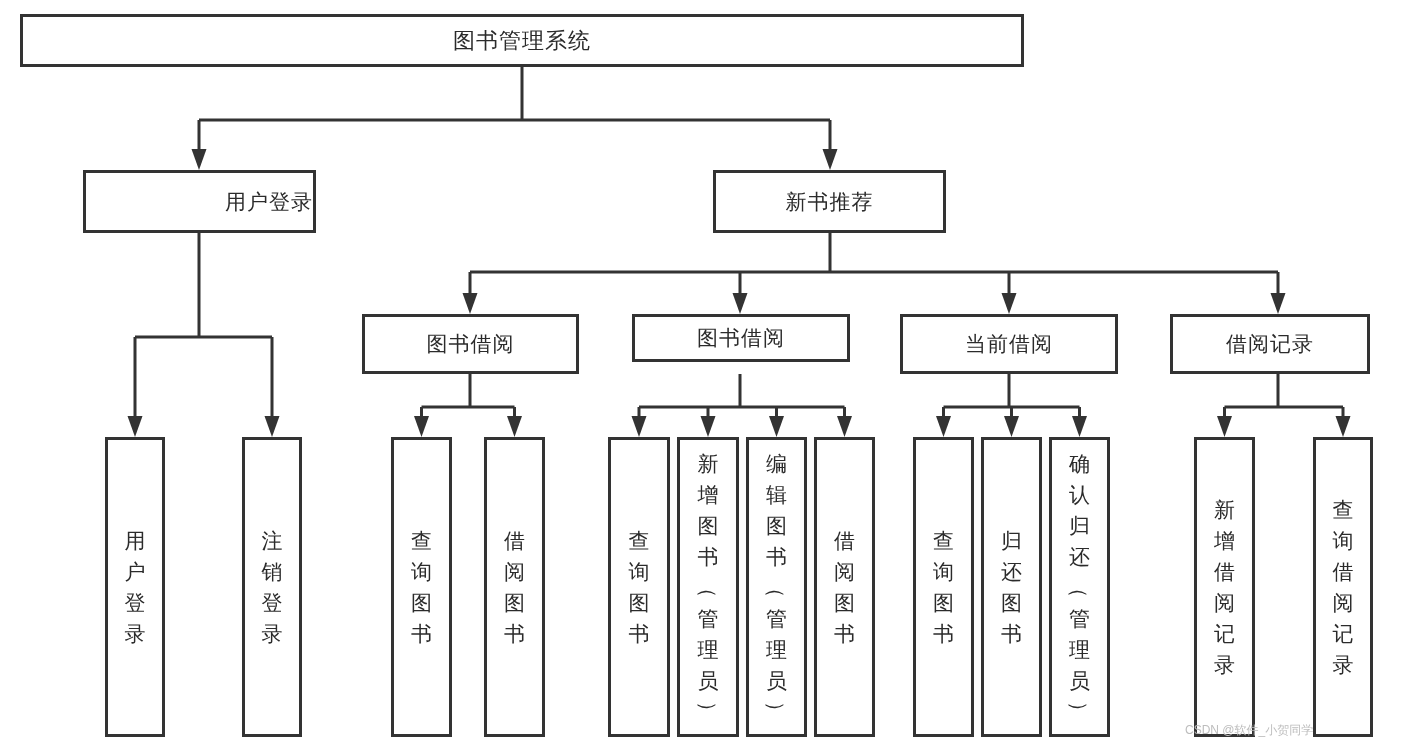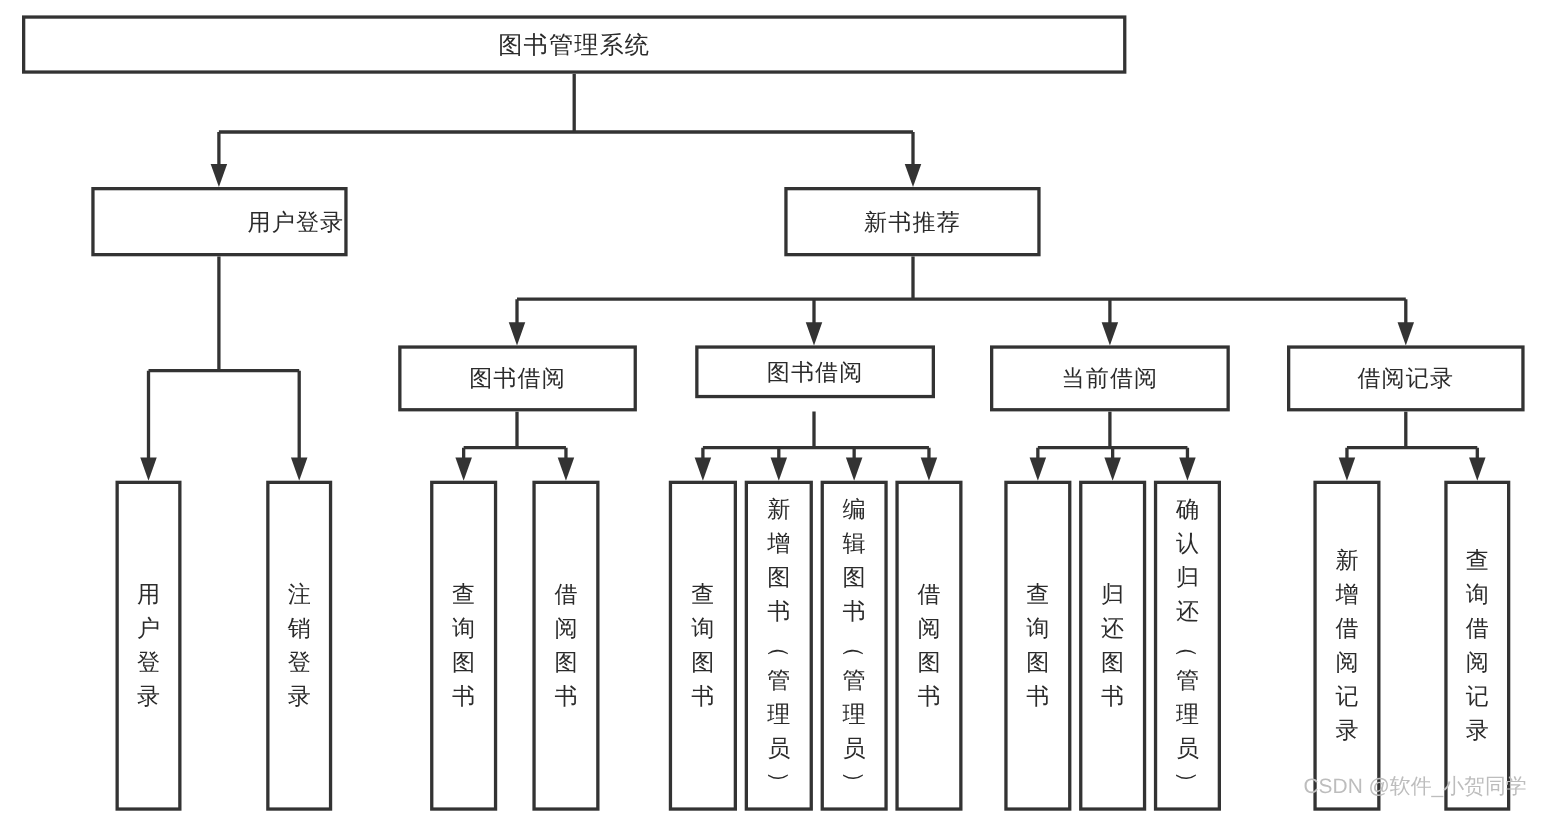--- a/index.html
+++ b/index.html
@@ -33,22 +33,22 @@
   .vtext{
     display:flex;flex-direction:column;
     align-items:center;justify-content:center;
     width:100%;height:100%;
     font-size:21px;line-height:1;
   }
   .vtext span{height:31px;display:flex;align-items:center;justify-content:center;}
   .vtext span.rot{transform:rotate(90deg);}
   .watermark{
     position:absolute;z-index:3;
-    left:1185px;top:702px;width:220px;
-    font-size:19px;color:var(--wm);
+    left:1185px;top:722px;width:220px;
+    font-size:12px;color:var(--wm);
     white-space:nowrap;
   }
 </style>
 </head>
 <body>
 
 <div id="canvas">
 
   <svg id="wires" viewBox="0 0 1405 747" xmlns="http://www.w3.org/2000/svg">
 
@@ -99,21 +99,21 @@
 
   <div class="node hbox" style="left:362px;top:314px;width:217px;height:60px;">
     <span>图书借阅</span>
   </div>
   <div class="node hbox" style="left:632px;top:314px;width:218px;height:48px;">
     <span>图书借阅</span>
   </div>
   <div class="node hbox" style="left:900px;top:314px;width:218px;height:60px;align-items:center;">
     <span>当前借阅</span>
   </div>
-  <div class="node hbox" style="left:1170px;top:314px;width:216px;height:60px;">
+  <div class="node hbox" style="left:1170px;top:314px;width:200px;height:60px;">
     <span>借阅记录</span>
   </div>
 
   <div class="node" style="left:105px;top:437px;width:60px;height:300px;">
     <div class="vtext">
         <span>用</span>
         <span>户</span>
         <span>登</span>
         <span>录</span>
       </div>

